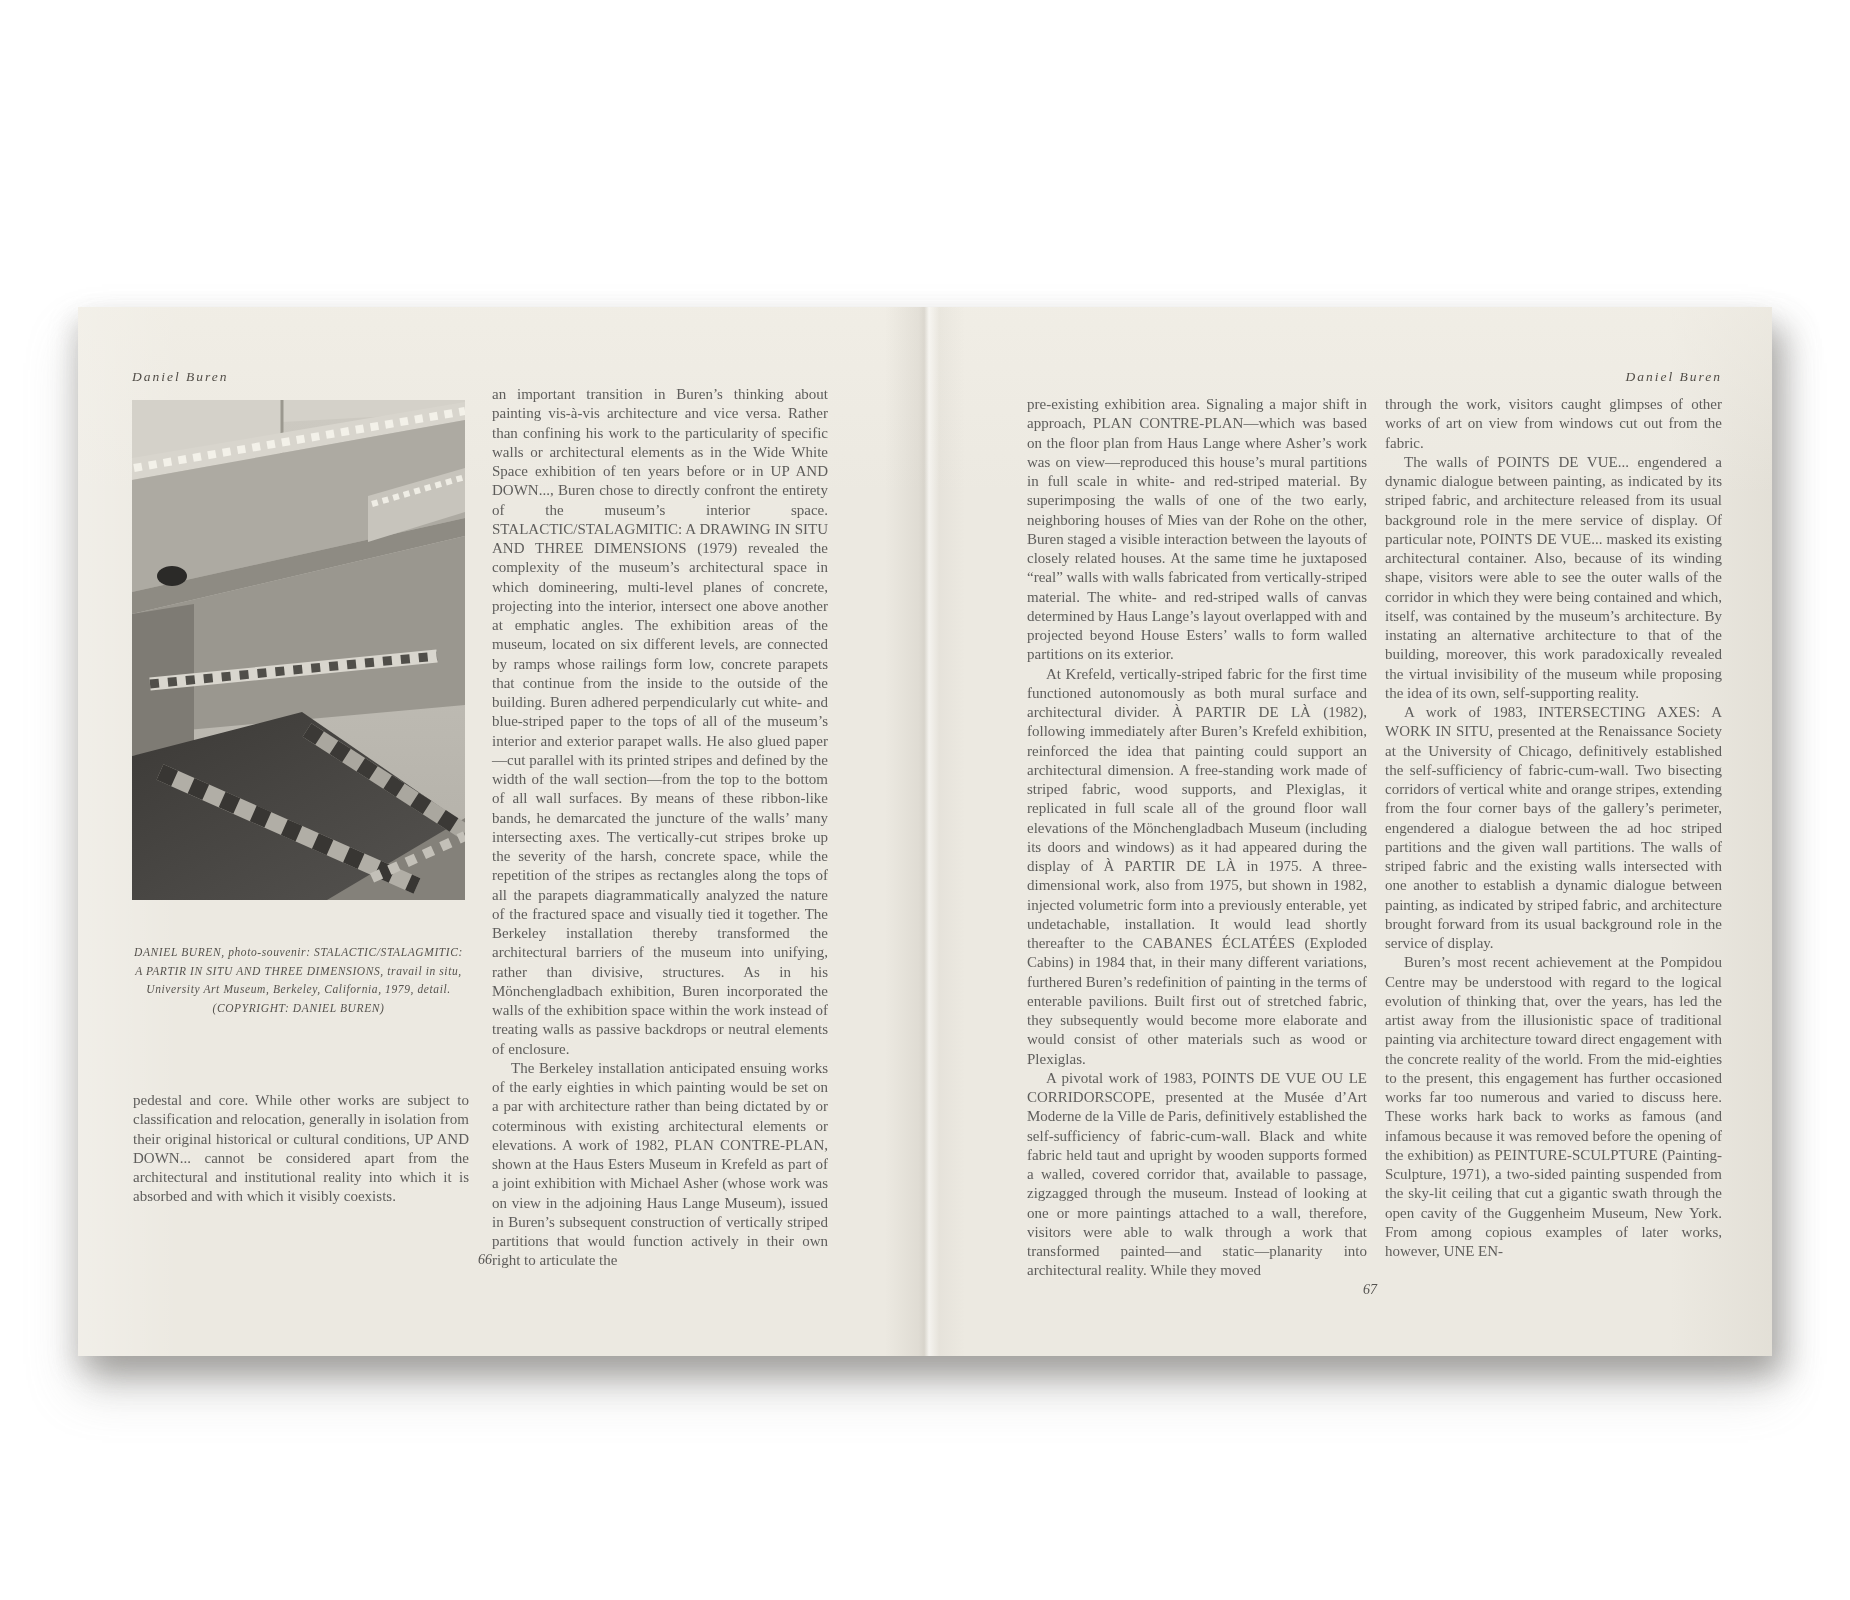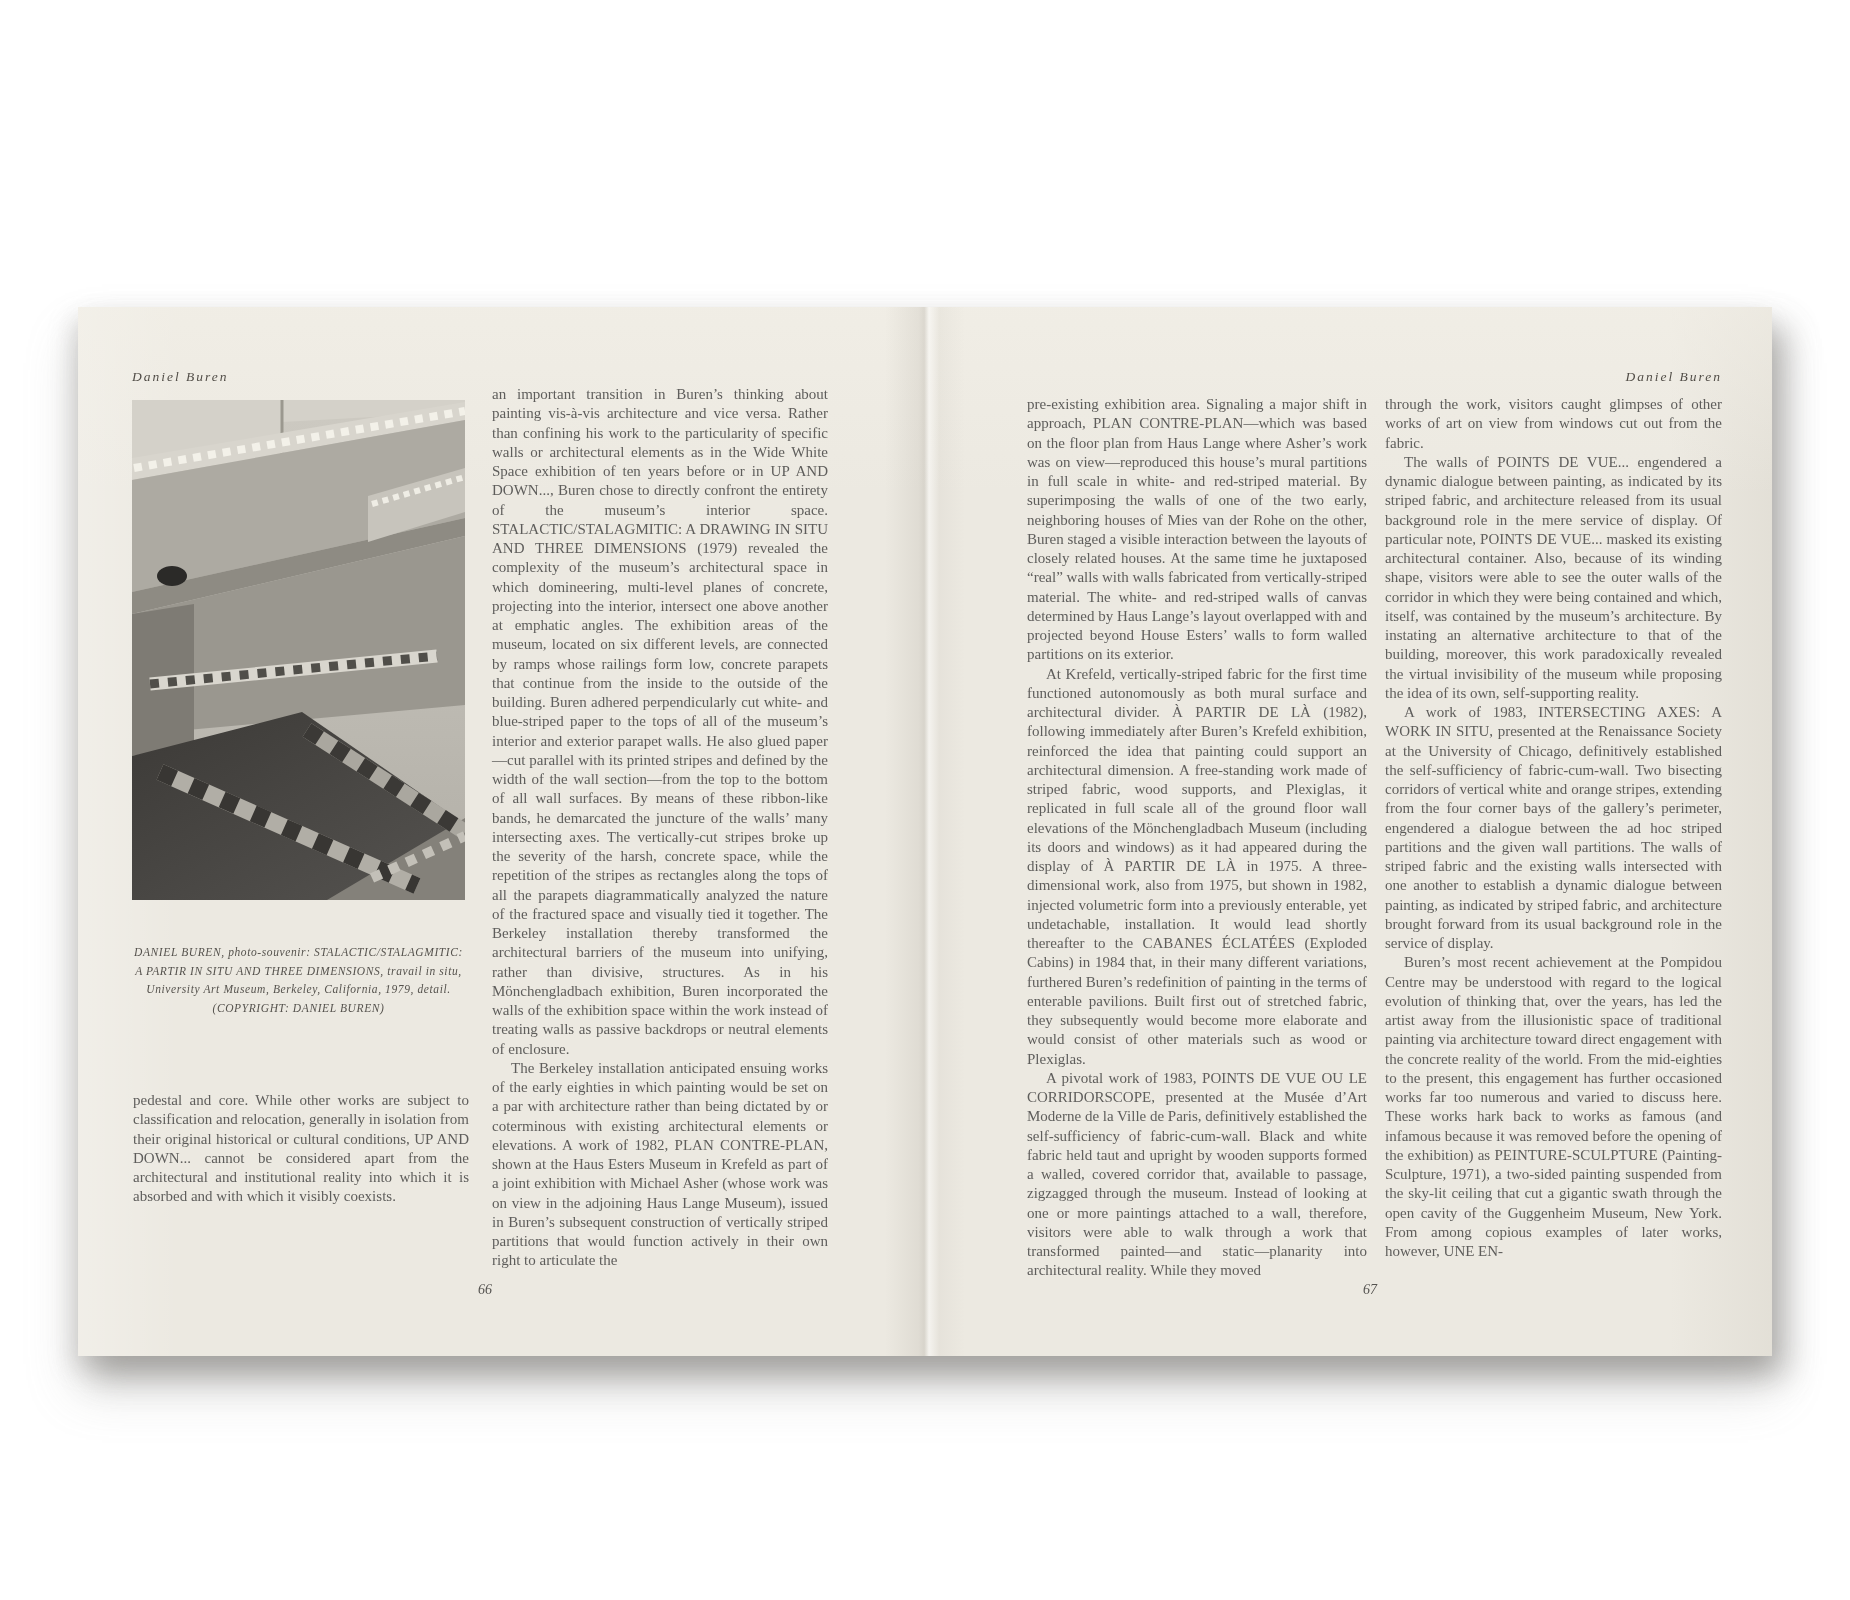--- a/index.html
+++ b/index.html
@@ -116,21 +116,21 @@
 
     <div class="body-col" style="left:55px;top:784px;width:336px;">
       <p>pedestal and core. While other works are subject to classification and relocation, generally in isolation from their original historical or cultural conditions, UP AND DOWN... cannot be considered apart from the architectural and institutional reality into which it is absorbed and with which it visibly coexists.</p>
     </div>
 
     <div class="body-col" style="left:414px;top:78px;width:336px;">
       <p>an important transition in Buren’s thinking about painting vis-à-vis architecture and vice versa. Rather than confining his work to the particularity of specific walls or architectural elements as in the Wide White Space exhibition of ten years before or in UP AND DOWN..., Buren chose to directly confront the entirety of the museum’s interior space. STALACTIC/STALAGMITIC: A DRAWING IN SITU AND THREE DIMENSIONS (1979) revealed the complexity of the museum’s architectural space in which domineering, multi-level planes of concrete, projecting into the interior, intersect one above another at emphatic angles. The exhibition areas of the museum, located on six different levels, are connected by ramps whose railings form low, concrete parapets that continue from the inside to the outside of the building. Buren adhered perpendicularly cut white- and blue-striped paper to the tops of all of the museum’s interior and exterior parapet walls. He also glued paper—cut parallel with its printed stripes and defined by the width of the wall section—from the top to the bottom of all wall surfaces. By means of these ribbon-like bands, he demarcated the juncture of the walls’ many intersecting axes. The vertically-cut stripes broke up the severity of the harsh, concrete space, while the repetition of the stripes as rectangles along the tops of all the parapets diagrammatically analyzed the nature of the fractured space and visually tied it together. The Berkeley installation thereby transformed the architectural barriers of the museum into unifying, rather than divisive, structures. As in his Mönchengladbach exhibition, Buren incorporated the walls of the exhibition space within the work instead of treating walls as passive backdrops or neutral elements of enclosure.</p>
       <p>The Berkeley installation anticipated ensuing works of the early eighties in which painting would be set on a par with architecture rather than being dictated by or coterminous with existing architectural elements or elevations. A work of 1982, PLAN CONTRE-PLAN, shown at the Haus Esters Museum in Krefeld as part of a joint exhibition with Michael Asher (whose work was on view in the adjoining Haus Lange Museum), issued in Buren’s subsequent construction of vertically striped partitions that would function actively in their own right to articulate the</p>
     </div>
 
-    <div class="pagenum" style="left:327px;top:975px;">66</div>
+    <div class="pagenum" style="left:327px;top:945px;">66</div>
   </div>
 
   <div>
     <div class="running-head" style="left:1307px;top:62px;width:337px;text-align:right;">Daniel Buren</div>
 
     <div class="body-col" style="left:949px;top:88px;width:340px;">
       <p>pre-existing exhibition area. Signaling a major shift in approach, PLAN CONTRE-PLAN—which was based on the floor plan from Haus Lange where Asher’s work was on view—reproduced this house’s mural partitions in full scale in white- and red-striped material. By superimposing the walls of one of the two early, neighboring houses of Mies van der Rohe on the other, Buren staged a visible interaction between the layouts of closely related houses. At the same time he juxtaposed “real” walls with walls fabricated from vertically-striped material. The white- and red-striped walls of canvas determined by Haus Lange’s layout overlapped with and projected beyond House Esters’ walls to form walled partitions on its exterior.</p>
       <p>At Krefeld, vertically-striped fabric for the first time functioned autonomously as both mural surface and architectural divider. À PARTIR DE LÀ (1982), following immediately after Buren’s Krefeld exhibition, reinforced the idea that painting could support an architectural dimension. A free-standing work made of striped fabric, wood supports, and Plexiglas, it replicated in full scale all of the ground floor wall elevations of the Mönchengladbach Museum (including its doors and windows) as it had appeared during the display of À PARTIR DE LÀ in 1975. A three-dimensional work, also from 1975, but shown in 1982, injected volumetric form into a previously enterable, yet undetachable, installation. It would lead shortly thereafter to the CABANES ÉCLATÉES (Exploded Cabins) in 1984 that, in their many different variations, furthered Buren’s redefinition of painting in the terms of enterable pavilions. Built first out of stretched fabric, they subsequently would become more elaborate and would consist of other materials such as wood or Plexiglas.</p>
       <p>A pivotal work of 1983, POINTS DE VUE OU LE CORRIDORSCOPE, presented at the Musée d’Art Moderne de la Ville de Paris, definitively established the self-sufficiency of fabric-cum-wall. Black and white fabric held taut and upright by wooden supports formed a walled, covered corridor that, available to passage, zigzagged through the museum. Instead of looking at one or more paintings attached to a wall, therefore, visitors were able to walk through a work that transformed painted—and static—planarity into architectural reality. While they moved</p>
     </div>

